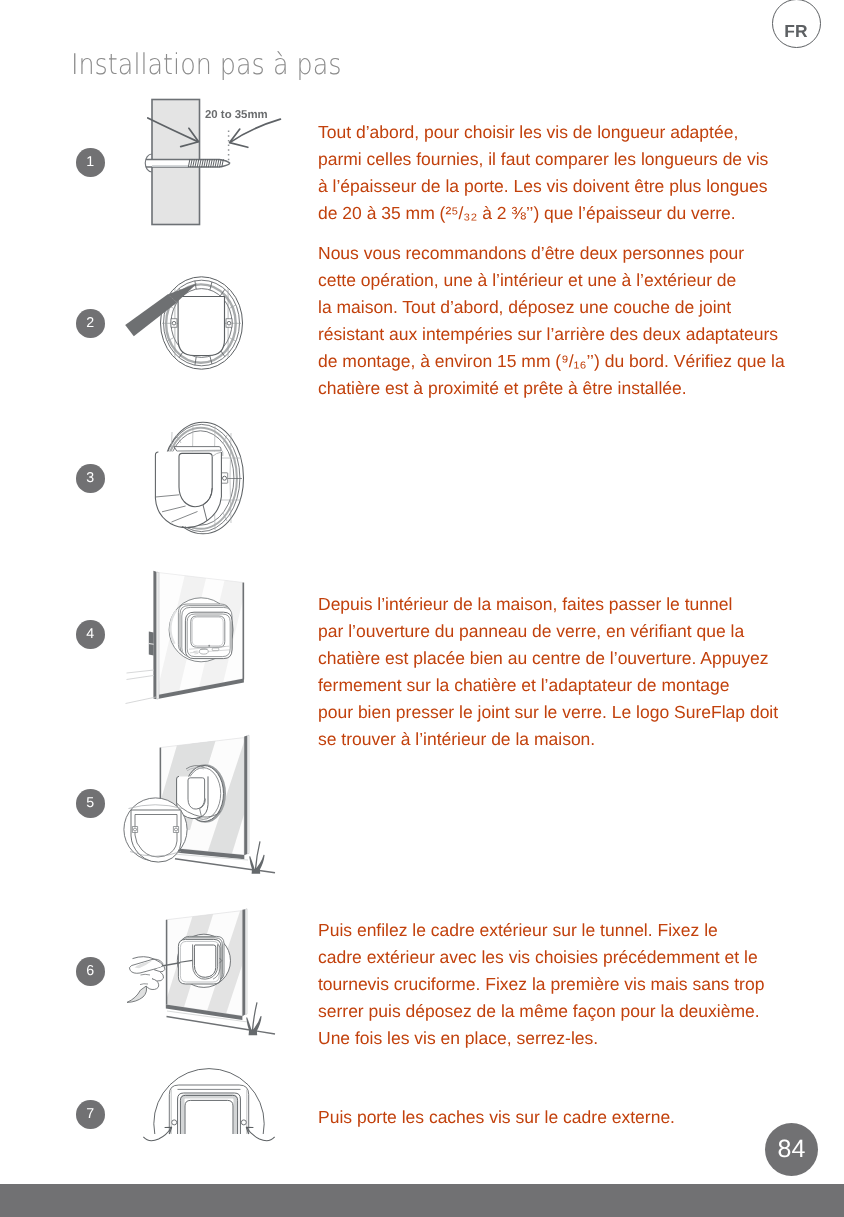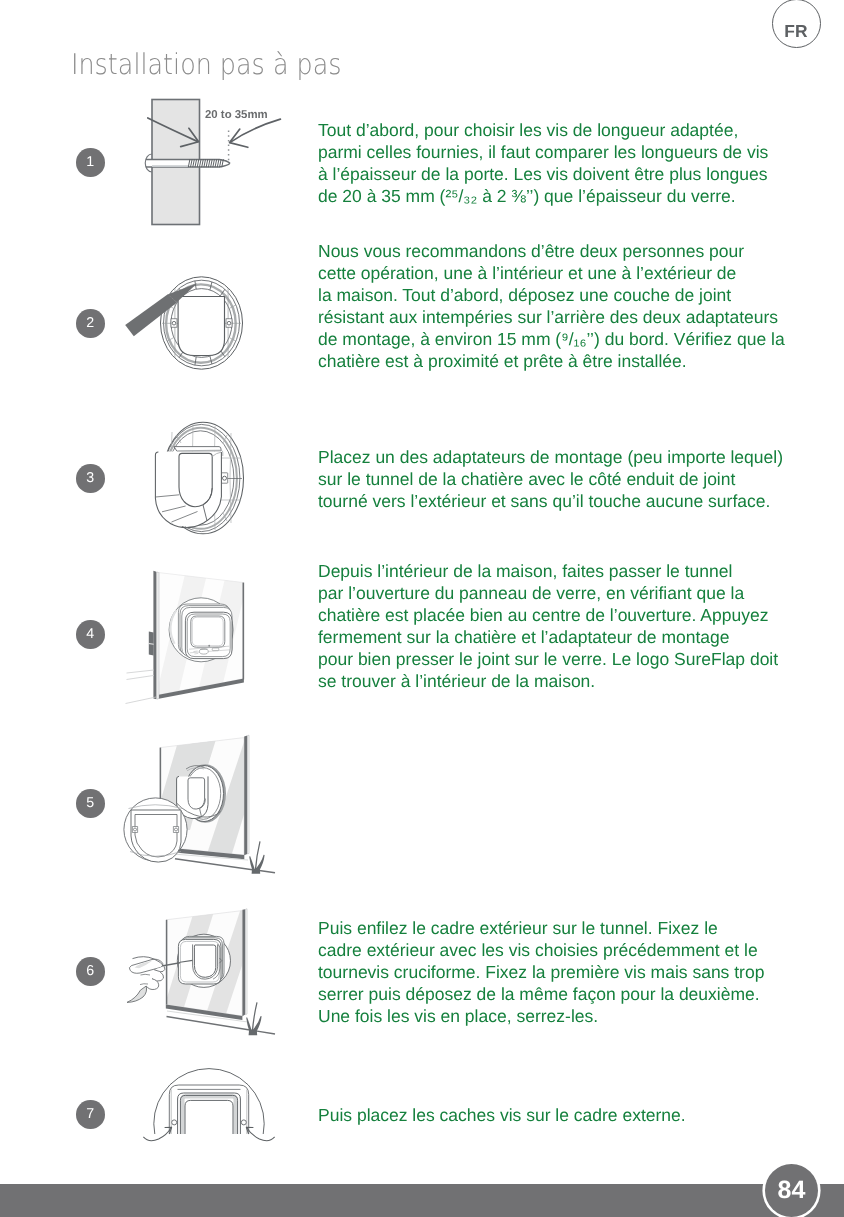--- a/index.html
+++ b/index.html
@@ -7,26 +7,26 @@
        font-family:"Liberation Sans",sans-serif;
        -webkit-font-smoothing:antialiased;text-rendering:geometricPrecision;}
   .page{position:relative;width:844px;height:1217px;}
   .lang-badge{position:absolute;left:771.5px;top:-1px;width:49px;height:49px;border-radius:50%;
       border:1.35px solid #5d6063;box-sizing:border-box;display:flex;align-items:center;justify-content:center;
       font-weight:bold;font-size:17.4px;color:#5d6063;letter-spacing:.2px;padding-top:16px;}
   .title{position:absolute;left:71px;top:47px;font-size:28.6px;color:#8c8c8c;font-weight:200;
       font-family:"DejaVu Sans",sans-serif;transform:scaleX(0.889);transform-origin:0 0;white-space:nowrap;}
   .badge{position:absolute;width:28.5px;height:28.5px;border-radius:50%;background:#717173;color:#fff;
       display:flex;align-items:center;justify-content:center;font-size:14.2px;}
-  .txt{position:absolute;color:#15803d;font-size:17.5px;line-height:22px;white-space:pre-line;}
+  .txt{position:absolute;color:#c2410c;font-size:17.5px;line-height:27px;white-space:pre-line;}
   .figure{position:absolute;}
   .footer{position:absolute;left:0;top:1184px;width:844px;height:33px;background:#717173;}
-  .pagenum{position:absolute;left:765px;top:1164px;width:53px;height:53px;border-radius:50%;
+  .pagenum{position:absolute;left:765px;top:1123px;width:53px;height:53px;border-radius:50%;
       background:#717173;box-shadow:0 0 0 2.6px #fff;color:#fff;display:flex;align-items:center;
-      justify-content:center;font-size:25px;font-weight:bold;box-sizing:border-box;}
+      justify-content:center;font-size:25px;font-weight:normal;box-sizing:border-box;}
 </style>
 </head>
 <body>
 
 <div class="page">
   <div class="lang-badge">FR</div>
   <div class="title">Installation pas à pas</div>
 
   <div class="badge" style="left:76px;top:148px">1</div>
   <div class="txt" style="left:318px;top:119px;width:480px">Tout d’abord, pour choisir les vis de longueur adaptée,
@@ -126,23 +126,20 @@
     <path d="M158.4 452.0 Q155.4 452.0 155.4 455.2 L155.4 498.3 Q156.2 514.8 170.8 523.8 Q187.0 532.0 203.5 523.0 Q219.8 513.5 221.4 496.8 L221.4 452.0" fill="none" stroke="#5c6063" stroke-width="1.05"></path>
     <path d="M182.0 453.4 L209.0 453.4 Q212.2 453.4 212.2 456.8 L212.2 488.0 Q212.0 499.5 203.0 504.8 Q192.0 510.0 184.0 501.5 Q179.0 495.6 179.0 487.0 L179.0 456.8 Q179.0 453.4 182.0 453.4 Z" fill="#ffffff" stroke="#5c6063" stroke-width="1.1"></path>
     <path d="M212.2 488.0 Q211.8 500.0 203.0 504.9 L207.0 520.8" fill="none" stroke="#5c6063" stroke-width="0.9"></path>
     <path d="M155.5 497.0 L179.2 494.8" stroke="#5c6063" stroke-width="0.75" fill="none"></path>
     <path d="M162.0 511.8 L185.6 506.0" stroke="#5c6063" stroke-width="0.75" fill="none"></path>
     <path d="M171.5 522.0 L197.5 511.5" stroke="#5c6063" stroke-width="0.75" fill="none"></path>
     <path d="M212.3 456.5 Q216.0 453.0 221.2 452.2" stroke="#a8abad" stroke-width="0.85" fill="none"></path>
     </g>
   </svg>
   <div class="badge" style="left:76px;top:464px">3</div>
-  <div class="txt" style="left:318px;top:446px;width:480px">Placez un des adaptateurs de montage (peu importe lequel)
-sur le tunnel de la chatière avec le côté enduit de joint
-tourné vers l’extérieur et sans qu’il touche aucune surface.</div>
 
   <svg class="figure" style="left:124px;top:565px" width="128" height="145" viewBox="124 565 128 145">
     <g>
     <clipPath id="g4">
           <path d="M159.0 572.6 L243.9 582.6 L243.9 678.6 L159.0 694.8 Z"></path>
         </clipPath>
     <path d="M159.0 572.6 L243.9 582.6 L243.9 678.6 L159.0 694.8 Z" fill="#fdfdfd" stroke="none"></path>
     <g clip-path="url(#g4)">
       <path d="M155 700 L186 570 L208 570 L177 700 Z" fill="#f2f2f2"></path>
       <path d="M196 700 L227 570 L250 570 L219 700 Z" fill="#f2f2f2"></path>
@@ -173,21 +170,21 @@
     <path d="M189.8 652.8 L230.0 649.8" stroke="#b5b7b9" stroke-width="0.55" fill="none"></path>
     <ellipse cx="203.8" cy="651.4" rx="4.4" ry="2.7" fill="#ffffff" stroke="#8b8e90" stroke-width="0.65"></ellipse>
     <path d="M200.2 649.6 L207.6 649.2" stroke="#8b8e90" stroke-width="0.6" fill="none"></path>
     <rect x="212.2" y="648.0" width="6.6" height="2.6" rx="0.9" fill="#ffffff" stroke="#8b8e90" stroke-width="0.6"></rect>
     <circle cx="209.2" cy="645.8" r="0.95" fill="#8b8e90"></circle>
     <path d="M193.4 651.6 L197.6 651.0 M221.4 647.0 L225.4 646.4" stroke="#b5b7b9" stroke-width="0.6" fill="none"></path>
     <path d="M194.4 654.0 L198.2 653.4" stroke="#b5b7b9" stroke-width="0.5" fill="none"></path>
     </g>
   </svg>
   <div class="badge" style="left:76px;top:620px">4</div>
-  <div class="txt" style="left:318px;top:560px;width:480px">Depuis l’intérieur de la maison, faites passer le tunnel
+  <div class="txt" style="left:318px;top:591px;width:480px">Depuis l’intérieur de la maison, faites passer le tunnel
 par l’ouverture du panneau de verre, en vérifiant que la
 chatière est placée bien au centre de l’ouverture. Appuyez
 fermement sur la chatière et l’adaptateur de montage
 pour bien presser le joint sur le verre. Le logo SureFlap doit
 se trouver à l’intérieur de la maison.</div>
 
   <svg class="figure" style="left:118px;top:730px" width="165" height="155" viewBox="118 730 165 155">
     <g>
     <clipPath id="g5">
           <path d="M160.0 747.6 L244.0 737.6 L244.0 855.0 L160.0 846.8 Z"></path>
@@ -306,17 +303,17 @@
     </g>
     <circle cx="174.2" cy="1122.4" r="2.5" fill="#ffffff" stroke="#5c6063" stroke-width="0.85"></circle>
     <circle cx="243.8" cy="1122.4" r="2.5" fill="#ffffff" stroke="#5c6063" stroke-width="0.85"></circle>
     <path d="M143.6 1137.2 Q149.0 1143.2 158.6 1139.0 Q166.6 1135.2 171.6 1127.2" fill="none" stroke="#5c6063" stroke-width="1.05" stroke-linecap="round"></path>
     <path d="M165.0 1127.4 L171.6 1127.3 L169.6 1133.6" fill="none" stroke="#5c6063" stroke-width="1.05" stroke-linejoin="round" stroke-linecap="round"></path>
     <path d="M274.4 1137.2 Q269.0 1143.2 259.4 1139.0 Q251.4 1135.2 246.4 1127.2" fill="none" stroke="#5c6063" stroke-width="1.05" stroke-linecap="round"></path>
     <path d="M253.0 1127.4 L246.4 1127.3 L248.4 1133.6" fill="none" stroke="#5c6063" stroke-width="1.05" stroke-linejoin="round" stroke-linecap="round"></path>
     </g>
   </svg>
   <div class="badge" style="left:76px;top:1100px">7</div>
-  <div class="txt" style="left:318px;top:1104px;width:480px">Puis placez les caches vis sur le cadre externe.</div>
+  <div class="txt" style="left:318px;top:1104px;width:480px">Puis porte les caches vis sur le cadre externe.</div>
 
   <div class="footer"></div>
   <div class="pagenum">84</div>
 </div>
 
 </body></html>

